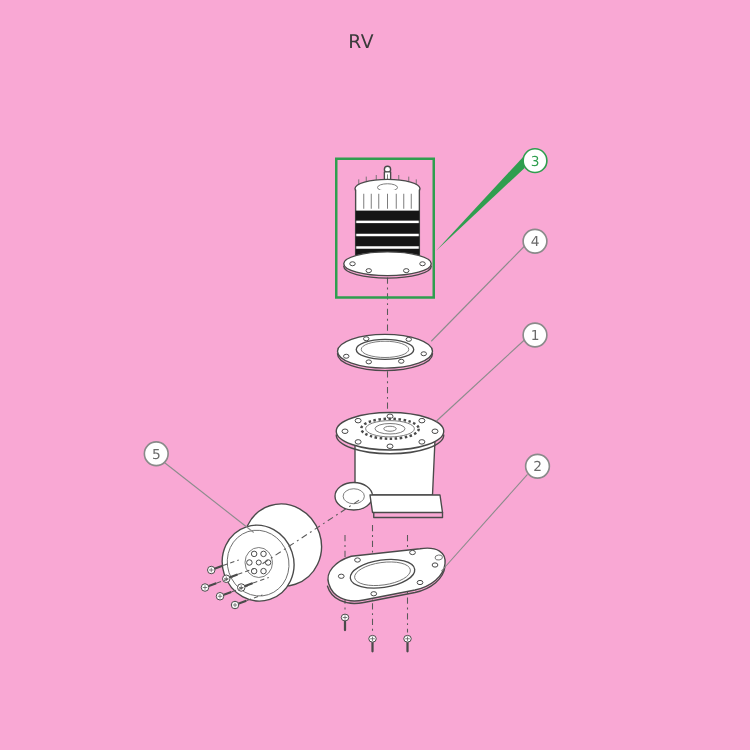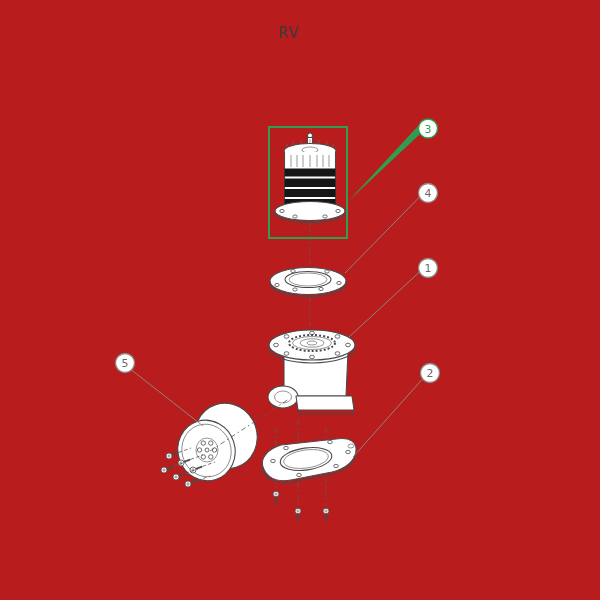--- a/index.html
+++ b/index.html
@@ -1,16 +1,16 @@
 <!DOCTYPE html>
 <html><head>
 <meta charset="utf-8">
 <style>
   html,body{margin:0;padding:0;background:#fff;}
-  .wrap{position:relative;width:600px;height:600px;background:#b91c1c;overflow:hidden;
+  .wrap{position:relative;width:600px;height:600px;background:#f9a8d4;overflow:hidden;
         font-family:"DejaVu Sans",sans-serif;}
   svg{display:block;}
   .ln   {fill:none;stroke:#4a4a4a;stroke-width:1.1;stroke-linejoin:round;stroke-linecap:round;}
   .fw   {fill:#ffffff;}
   .thin {fill:none;stroke:#6a6a6a;stroke-width:0.7;}
   .dark {fill:#161616;stroke:none;}
   .dash {fill:none;stroke:#5a5a5a;stroke-width:0.85;stroke-dasharray:5 3 1.5 3;}
   .dash2{fill:none;stroke:#5a5a5a;stroke-width:0.85;stroke-dasharray:3.5 2.5;}
   .hole {fill:#ffffff;stroke:#4a4a4a;stroke-width:0.8;}
   .shaft{stroke:#4a4a4a;stroke-width:1.8;stroke-linecap:round;}

